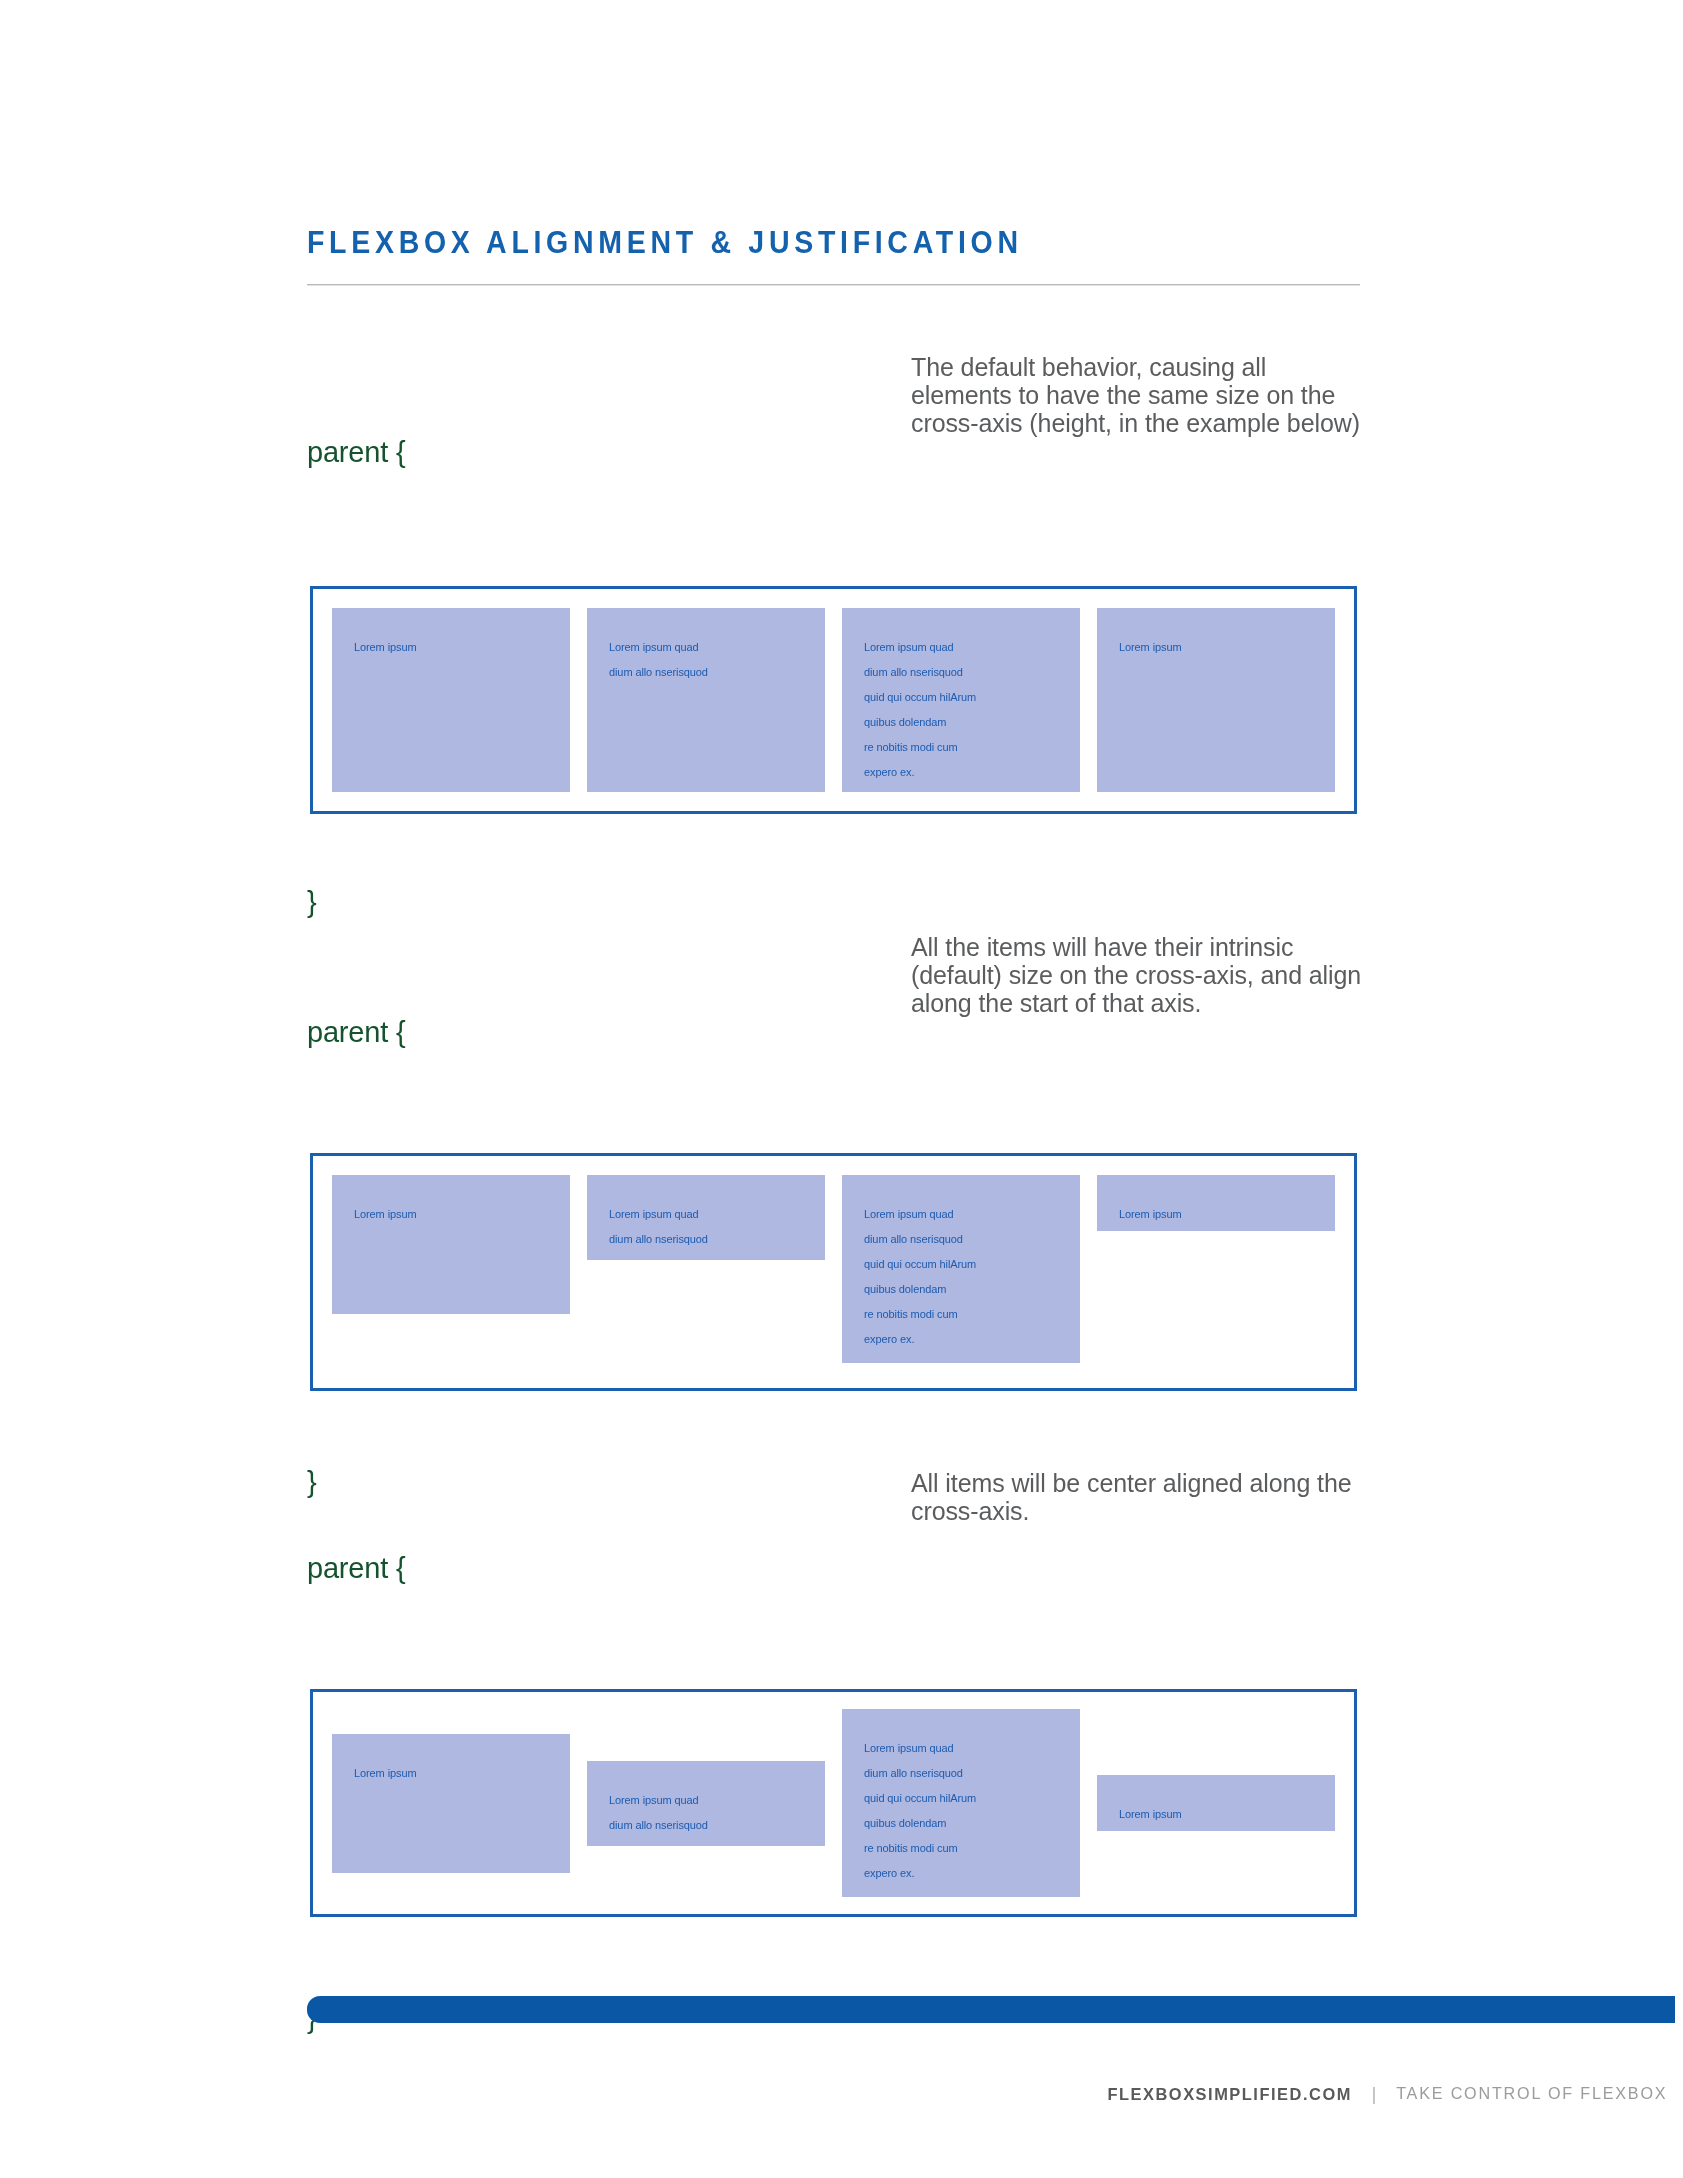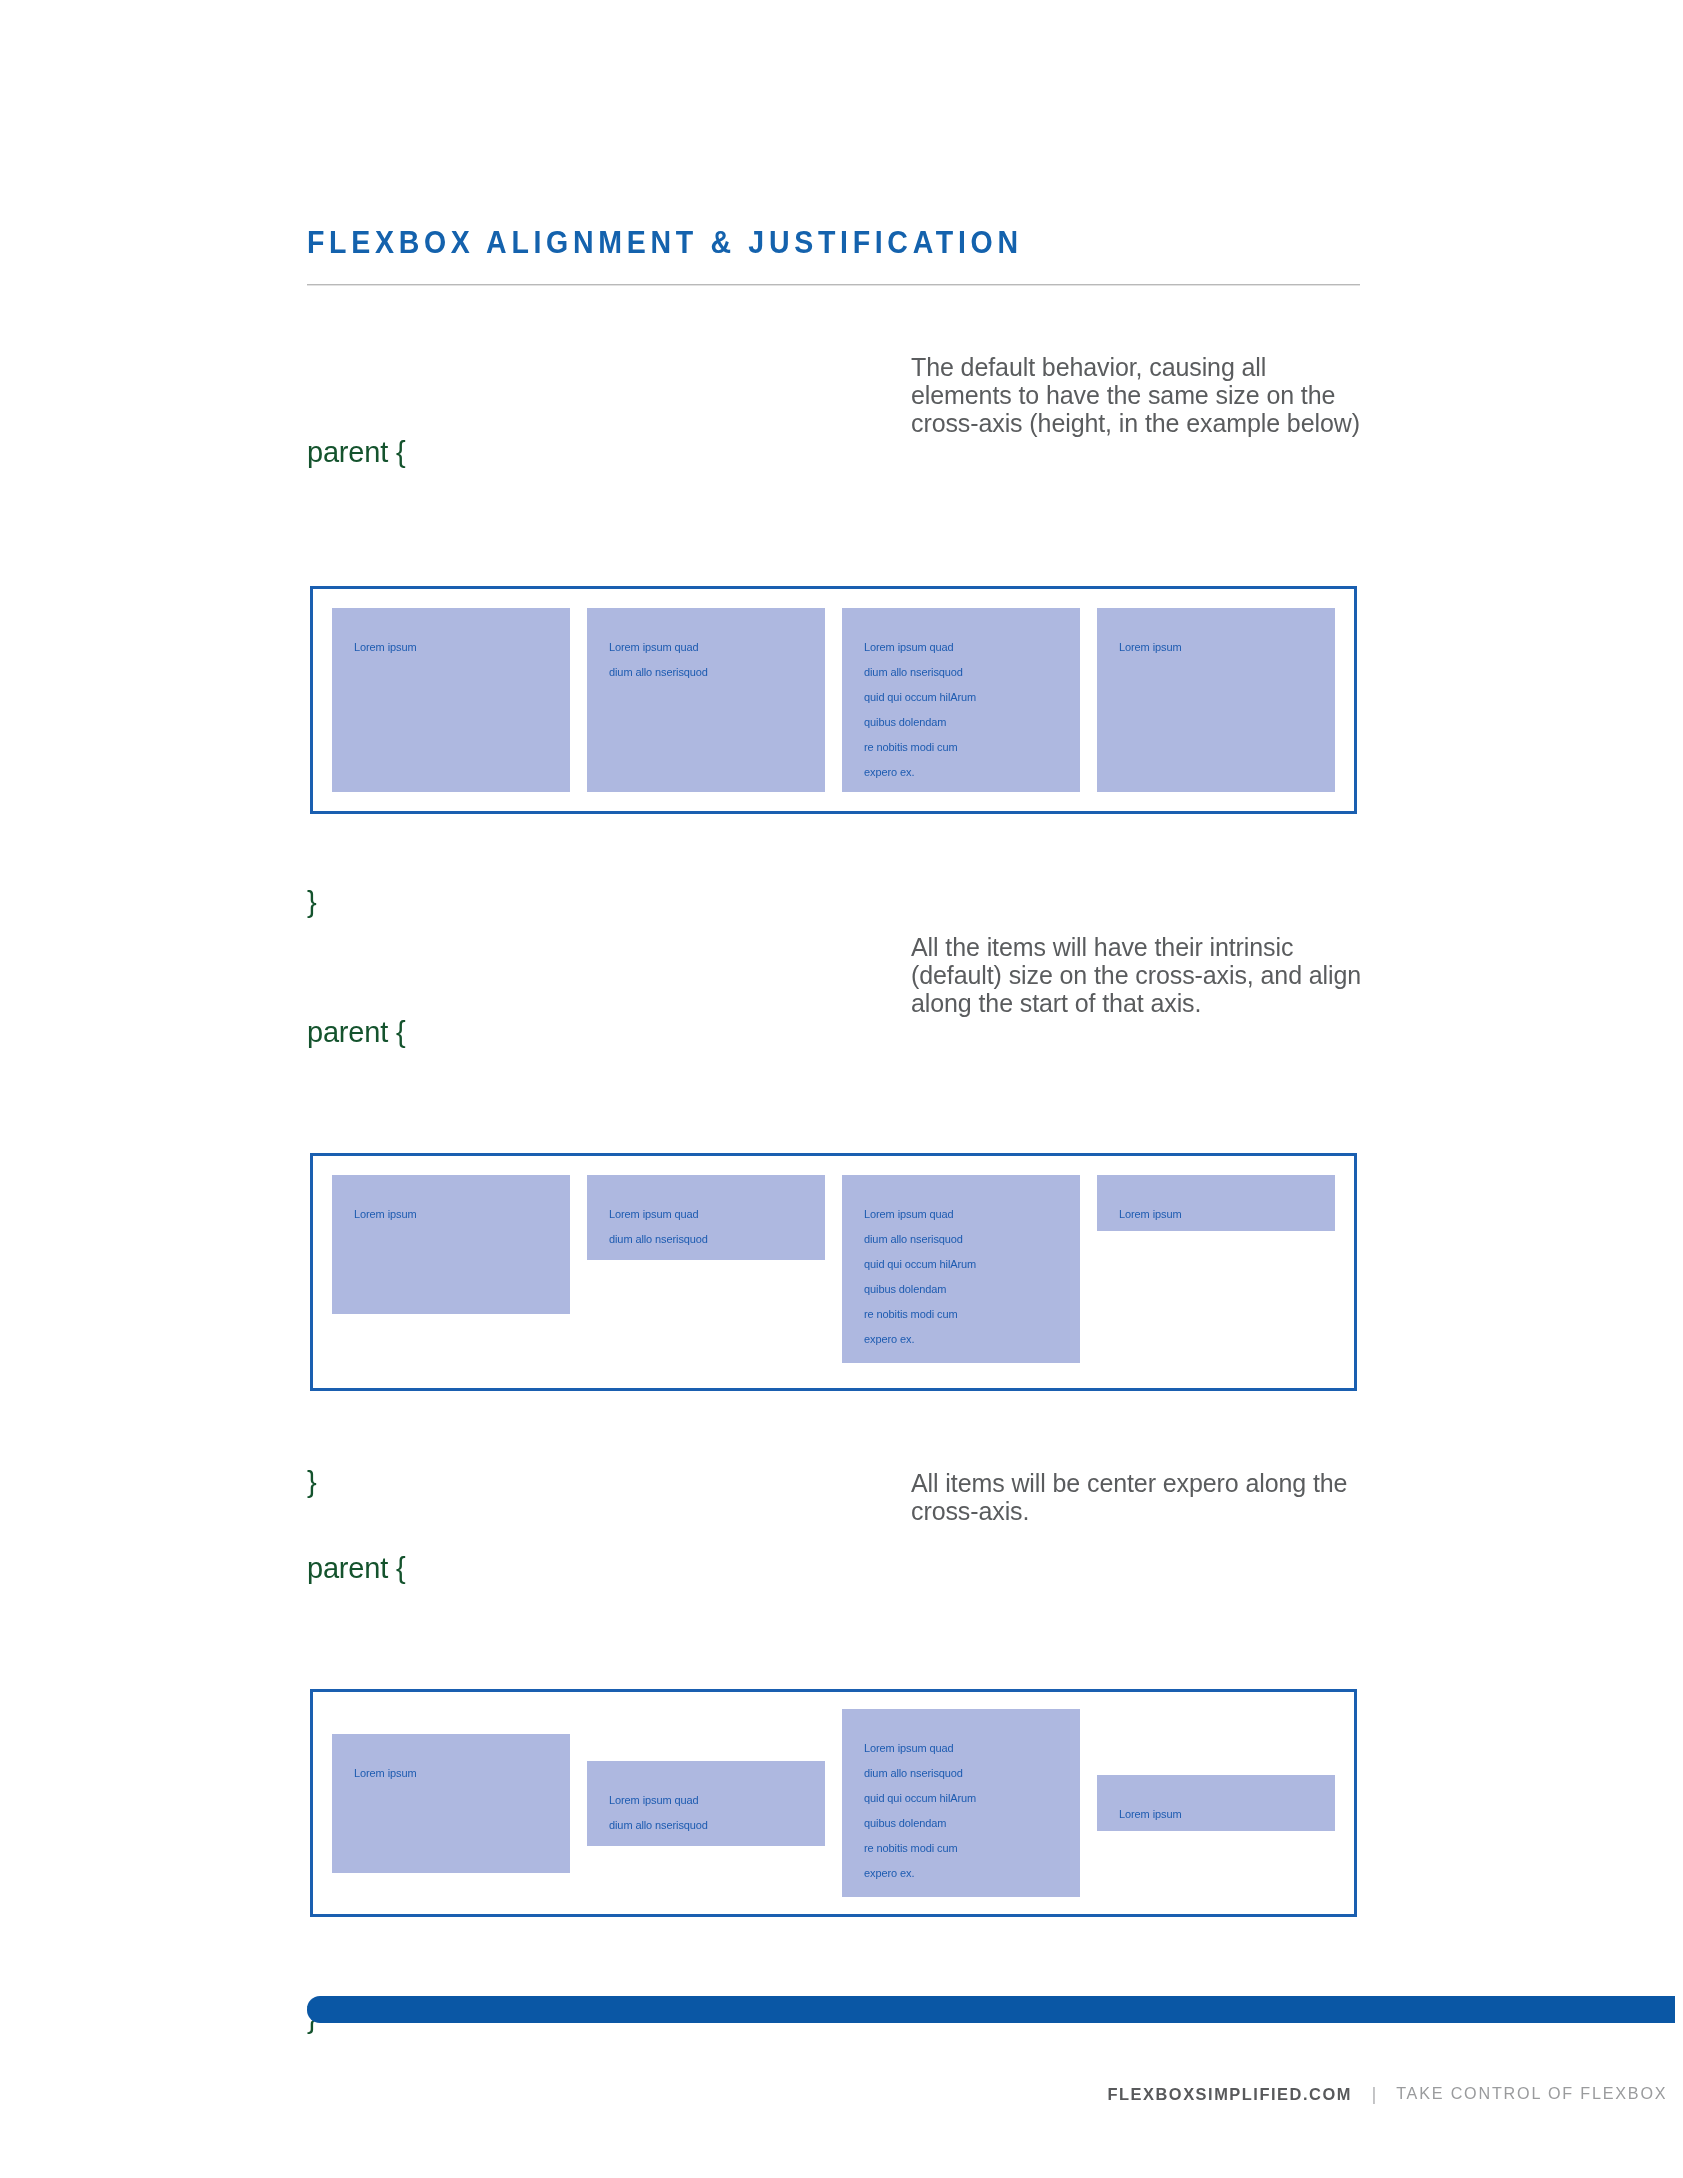--- a/index.html
+++ b/index.html
@@ -246,21 +246,21 @@
   </div>
 
   <div class="section" style="top:1443px;">
     <div class="sec-head">
       <div class="code-block">
         <span class="code-line">parent {</span>
         <span class="code-line indent">display: flex;</span>
         <span class="code-line indent">align-items: center;</span>
         <span class="code-line">}</span>
       </div>
-      <div class="desc-block" style="top:26px;">All items will be center expero along the cross-axis.</div>
+      <div class="desc-block" style="top:26px;">All items will be center aligned along the cross-axis.</div>
     </div>
 
     <div class="demo" style="top:246px; height:228px;">
       <div class="demo-row center">
         <div class="card c1">
           <span class="ln">Lorem ipsum</span>
         </div>
         <div class="card c2">
           <span class="ln">Lorem ipsum quad</span>
           <span class="ln">dium allo nserisquod</span>

